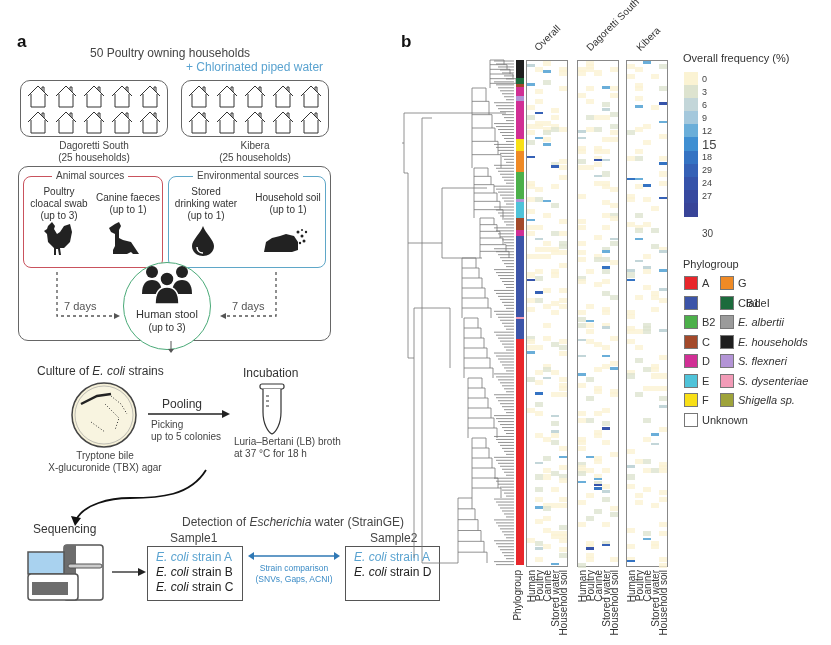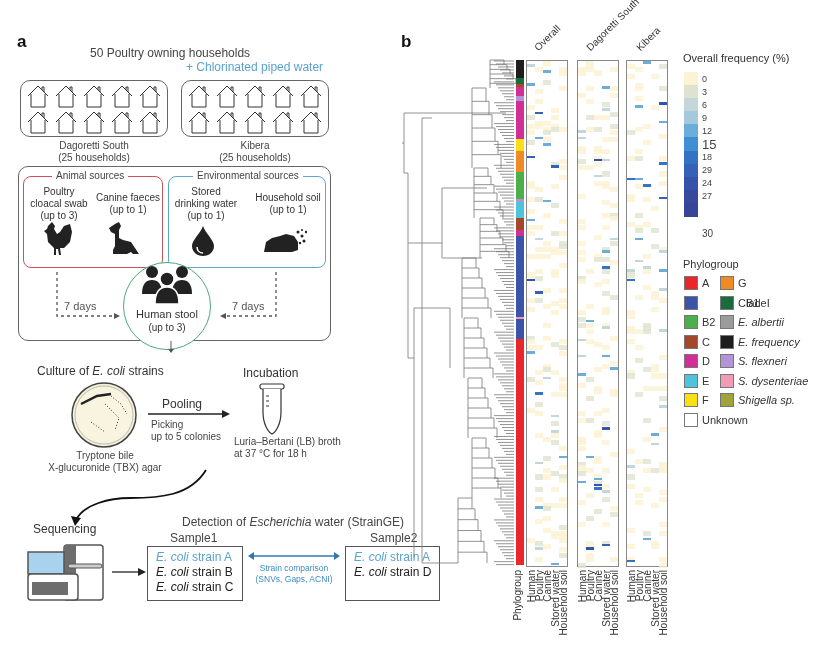--- a/index.html
+++ b/index.html
@@ -1039,21 +1039,21 @@
     <div class="legend-txt" style="left: 18px; top: 20.5px; margin-left: 44px;">B1</div>
     <div class="legend-sw" style="left: 36px; top: 19.5px; background: rgb(28, 107, 60);"></div>
     <div class="legend-txt" style="left: 54px; top: 20.5px;">CladeI</div>
     <div class="legend-sw" style="left: 0px; top: 39px; background: rgb(76, 176, 74);"></div>
     <div class="legend-txt" style="left: 18px; top: 40px;">B2</div>
     <div class="legend-sw" style="left: 36px; top: 39px; background: rgb(155, 155, 155);"></div>
     <div class="legend-txt" style="left: 54px; top: 40px; font-style: italic;">E. albertii</div>
     <div class="legend-sw" style="left: 0px; top: 58.5px; background: rgb(163, 73, 42);"></div>
     <div class="legend-txt" style="left: 18px; top: 59.5px;">C</div>
     <div class="legend-sw" style="left: 36px; top: 58.5px; background: rgb(30, 30, 30);"></div>
-    <div class="legend-txt" style="left: 54px; top: 59.5px; font-style: italic;">E. frequency</div>
+    <div class="legend-txt" style="left: 54px; top: 59.5px; font-style: italic;">E. households</div>
     <div class="legend-sw" style="left: 0px; top: 78px; background: rgb(209, 47, 149);"></div>
     <div class="legend-txt" style="left: 18px; top: 79px;">D</div>
     <div class="legend-sw" style="left: 36px; top: 78px; background: rgb(179, 148, 214);"></div>
     <div class="legend-txt" style="left: 54px; top: 79px; font-style: italic;">S. flexneri</div>
     <div class="legend-sw" style="left: 0px; top: 97.5px; background: rgb(79, 195, 217);"></div>
     <div class="legend-txt" style="left: 18px; top: 98.5px;">E</div>
     <div class="legend-sw" style="left: 36px; top: 97.5px; background: rgb(242, 155, 183);"></div>
     <div class="legend-txt" style="left: 54px; top: 98.5px; font-style: italic;">S. dysenteriae</div>
     <div class="legend-sw" style="left: 0px; top: 117px; background: rgb(248, 223, 22);"></div>
     <div class="legend-txt" style="left: 18px; top: 118px;">F</div>

